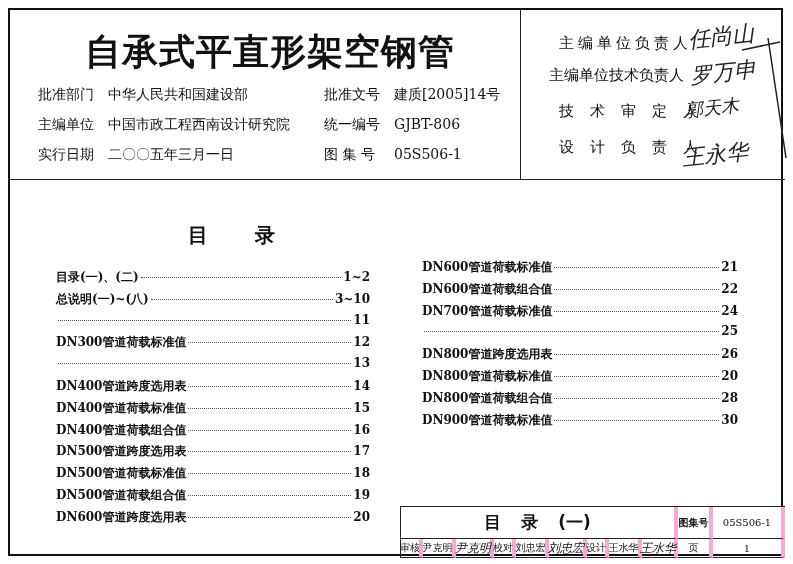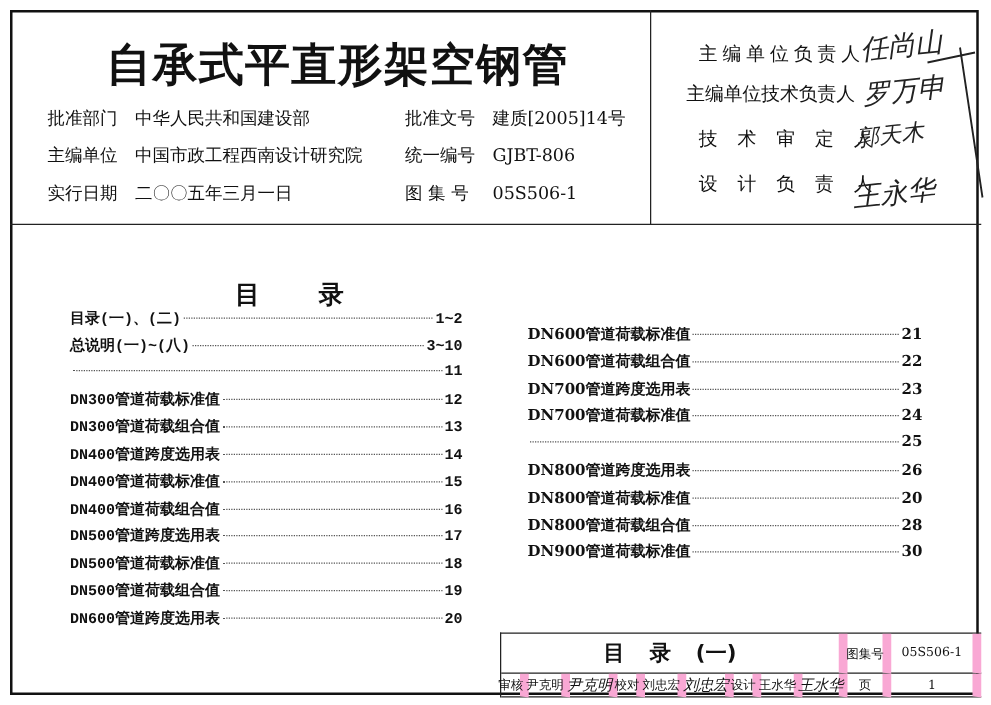--- a/index.html
+++ b/index.html
@@ -24,21 +24,21 @@
                font-size:22px; color:#222; transform:rotate(-6deg); }
   .toc-title { position:absolute; left:188px; top:222px; font-size:20px; font-weight:bold;
                font-family:"DejaVu Sans", "Liberation Sans", sans-serif; word-spacing:40px; }
   .toc-col { position:absolute; width:320px; }
   .toc-item { display:flex; align-items:baseline; height:21.8px; font-size:12px; }
   .toc-name { white-space:nowrap; font-weight:bold; }
   .toc-dots { flex:1; border-bottom:1.5px dotted #555; margin:0 2px; transform:translateY(-3px); }
   .toc-page { white-space:nowrap; font-weight:bold; }
   .tb { position:absolute; left:400px; top:506px; width:385px; height:52px;
         border-top:1.5px solid #222; border-left:1.5px solid #222; box-sizing:border-box; }
-  .tb-cell { position:absolute; border-right:7px solid #f9a8d4; border-bottom:1px solid #222;
+  .tb-cell { position:absolute; border-right:4px solid #f9a8d4; border-bottom:1px solid #222;
              box-sizing:border-box; display:flex; align-items:center; justify-content:center;
              font-size:10px; white-space:nowrap; }
   .tb-title { font-family:"DejaVu Sans", "Liberation Sans", sans-serif; font-weight:bold;
               font-size:17px; word-spacing:14px; }
   .tb-sig { font-style:italic; font-size:12px; }
 </style>
 </head>
 <body>
 
 <div class="frame"></div>
@@ -83,42 +83,41 @@
 <div class="signature" style="left:688px; top:22px;">任尚山</div>
 <div class="signature" style="left:690px; top:58px;">罗万申</div>
 <div class="signature" style="left:685px; top:96px; font-size:18px;">郭天木</div>
 <div class="signature" style="left:682px; top:140px;">王永华</div>
 <svg style="position:absolute; left:740px; top:28px;" width="50" height="140">
   <path d="M2 22 L40 14 M28 10 L46 130" stroke="#222" stroke-width="1.5" fill="none"></path>
 </svg>
 
 <div class="toc-title">目 录</div>
 
-<div class="toc-col" style="left:56px; top:246px; width:314px;font-family:Liberation Mono, monospace;">
+<div class="toc-col" style="left:56px; top:269px; width:314px;">
   <div class="toc-item">
       <span class="toc-name">目录(一)、(二)</span>
       <span class="toc-dots"></span>
       <span class="toc-page">1~2</span>
     </div>
   <div class="toc-item">
       <span class="toc-name">总说明(一)~(八)</span>
       <span class="toc-dots"></span>
       <span class="toc-page">3~10</span>
     </div>
   <div class="toc-item">
       <span class="toc-dots"></span>
       <span class="toc-page">11</span>
     </div>
   <div class="toc-item">
       <span class="toc-name">DN300管道荷载标准值</span>
       <span class="toc-dots"></span>
       <span class="toc-page">12</span>
     </div>
   <div class="toc-item">
-      <span class="toc-name">DN300管道荷载组合值</span>
       <span class="toc-dots"></span>
       <span class="toc-page">13</span>
     </div>
   <div class="toc-item">
       <span class="toc-name">DN400管道跨度选用表</span>
       <span class="toc-dots"></span>
       <span class="toc-page">14</span>
     </div>
   <div class="toc-item">
       <span class="toc-name">DN400管道荷载标准值</span>
@@ -155,25 +154,20 @@
 <div class="toc-col" style="left:422px; top:259px; width:316px;">
   <div class="toc-item">
       <span class="toc-name">DN600管道荷载标准值</span>
       <span class="toc-dots"></span>
       <span class="toc-page">21</span>
     </div>
   <div class="toc-item">
       <span class="toc-name">DN600管道荷载组合值</span>
       <span class="toc-dots"></span>
       <span class="toc-page">22</span>
-    </div>
-  <div class="toc-item">
-      <span class="toc-name">DN700管道跨度选用表</span>
-      <span class="toc-dots"></span>
-      <span class="toc-page">23</span>
     </div>
   <div class="toc-item">
       <span class="toc-name">DN700管道荷载标准值</span>
       <span class="toc-dots"></span>
       <span class="toc-page">24</span>
     </div>
   <div class="toc-item">
       <span class="toc-dots"></span>
       <span class="toc-page">25</span>
     </div>
@@ -194,21 +188,21 @@
     </div>
   <div class="toc-item">
       <span class="toc-name">DN900管道荷载标准值</span>
       <span class="toc-dots"></span>
       <span class="toc-page">30</span>
     </div>
 </div>
 
 <div class="tb">
   <div class="tb-cell tb-title" style="left:0; top:0; width:277px; height:32px;">目 录 (一)</div>
-  <div class="tb-cell" style="left:277px; top:0; width:35px; height:32px;">图集号</div>
+  <div class="tb-cell" style="left:277px; top:0; width:35px; height:32px;font-weight:bold;">图集号</div>
   <div class="tb-cell" style="left:312px; top:0; width:72px; height:32px;">05S506-1</div>
 
   <div class="tb-cell" style="left:0; top:32px; width:22px; height:19px;">审核</div>
   <div class="tb-cell" style="left:22px; top:32px; width:33px; height:19px;">尹克明</div>
   <div class="tb-cell tb-sig" style="left:55px; top:32px; width:38px; height:19px;">尹克明</div>
   <div class="tb-cell" style="left:93px; top:32px; width:22px; height:19px;">校对</div>
   <div class="tb-cell" style="left:115px; top:32px; width:33px; height:19px;">刘忠宏</div>
   <div class="tb-cell tb-sig" style="left:148px; top:32px; width:38px; height:19px;">刘忠宏</div>
   <div class="tb-cell" style="left:186px; top:32px; width:22px; height:19px;">设计</div>
   <div class="tb-cell" style="left:208px; top:32px; width:33px; height:19px;">王水华</div>

